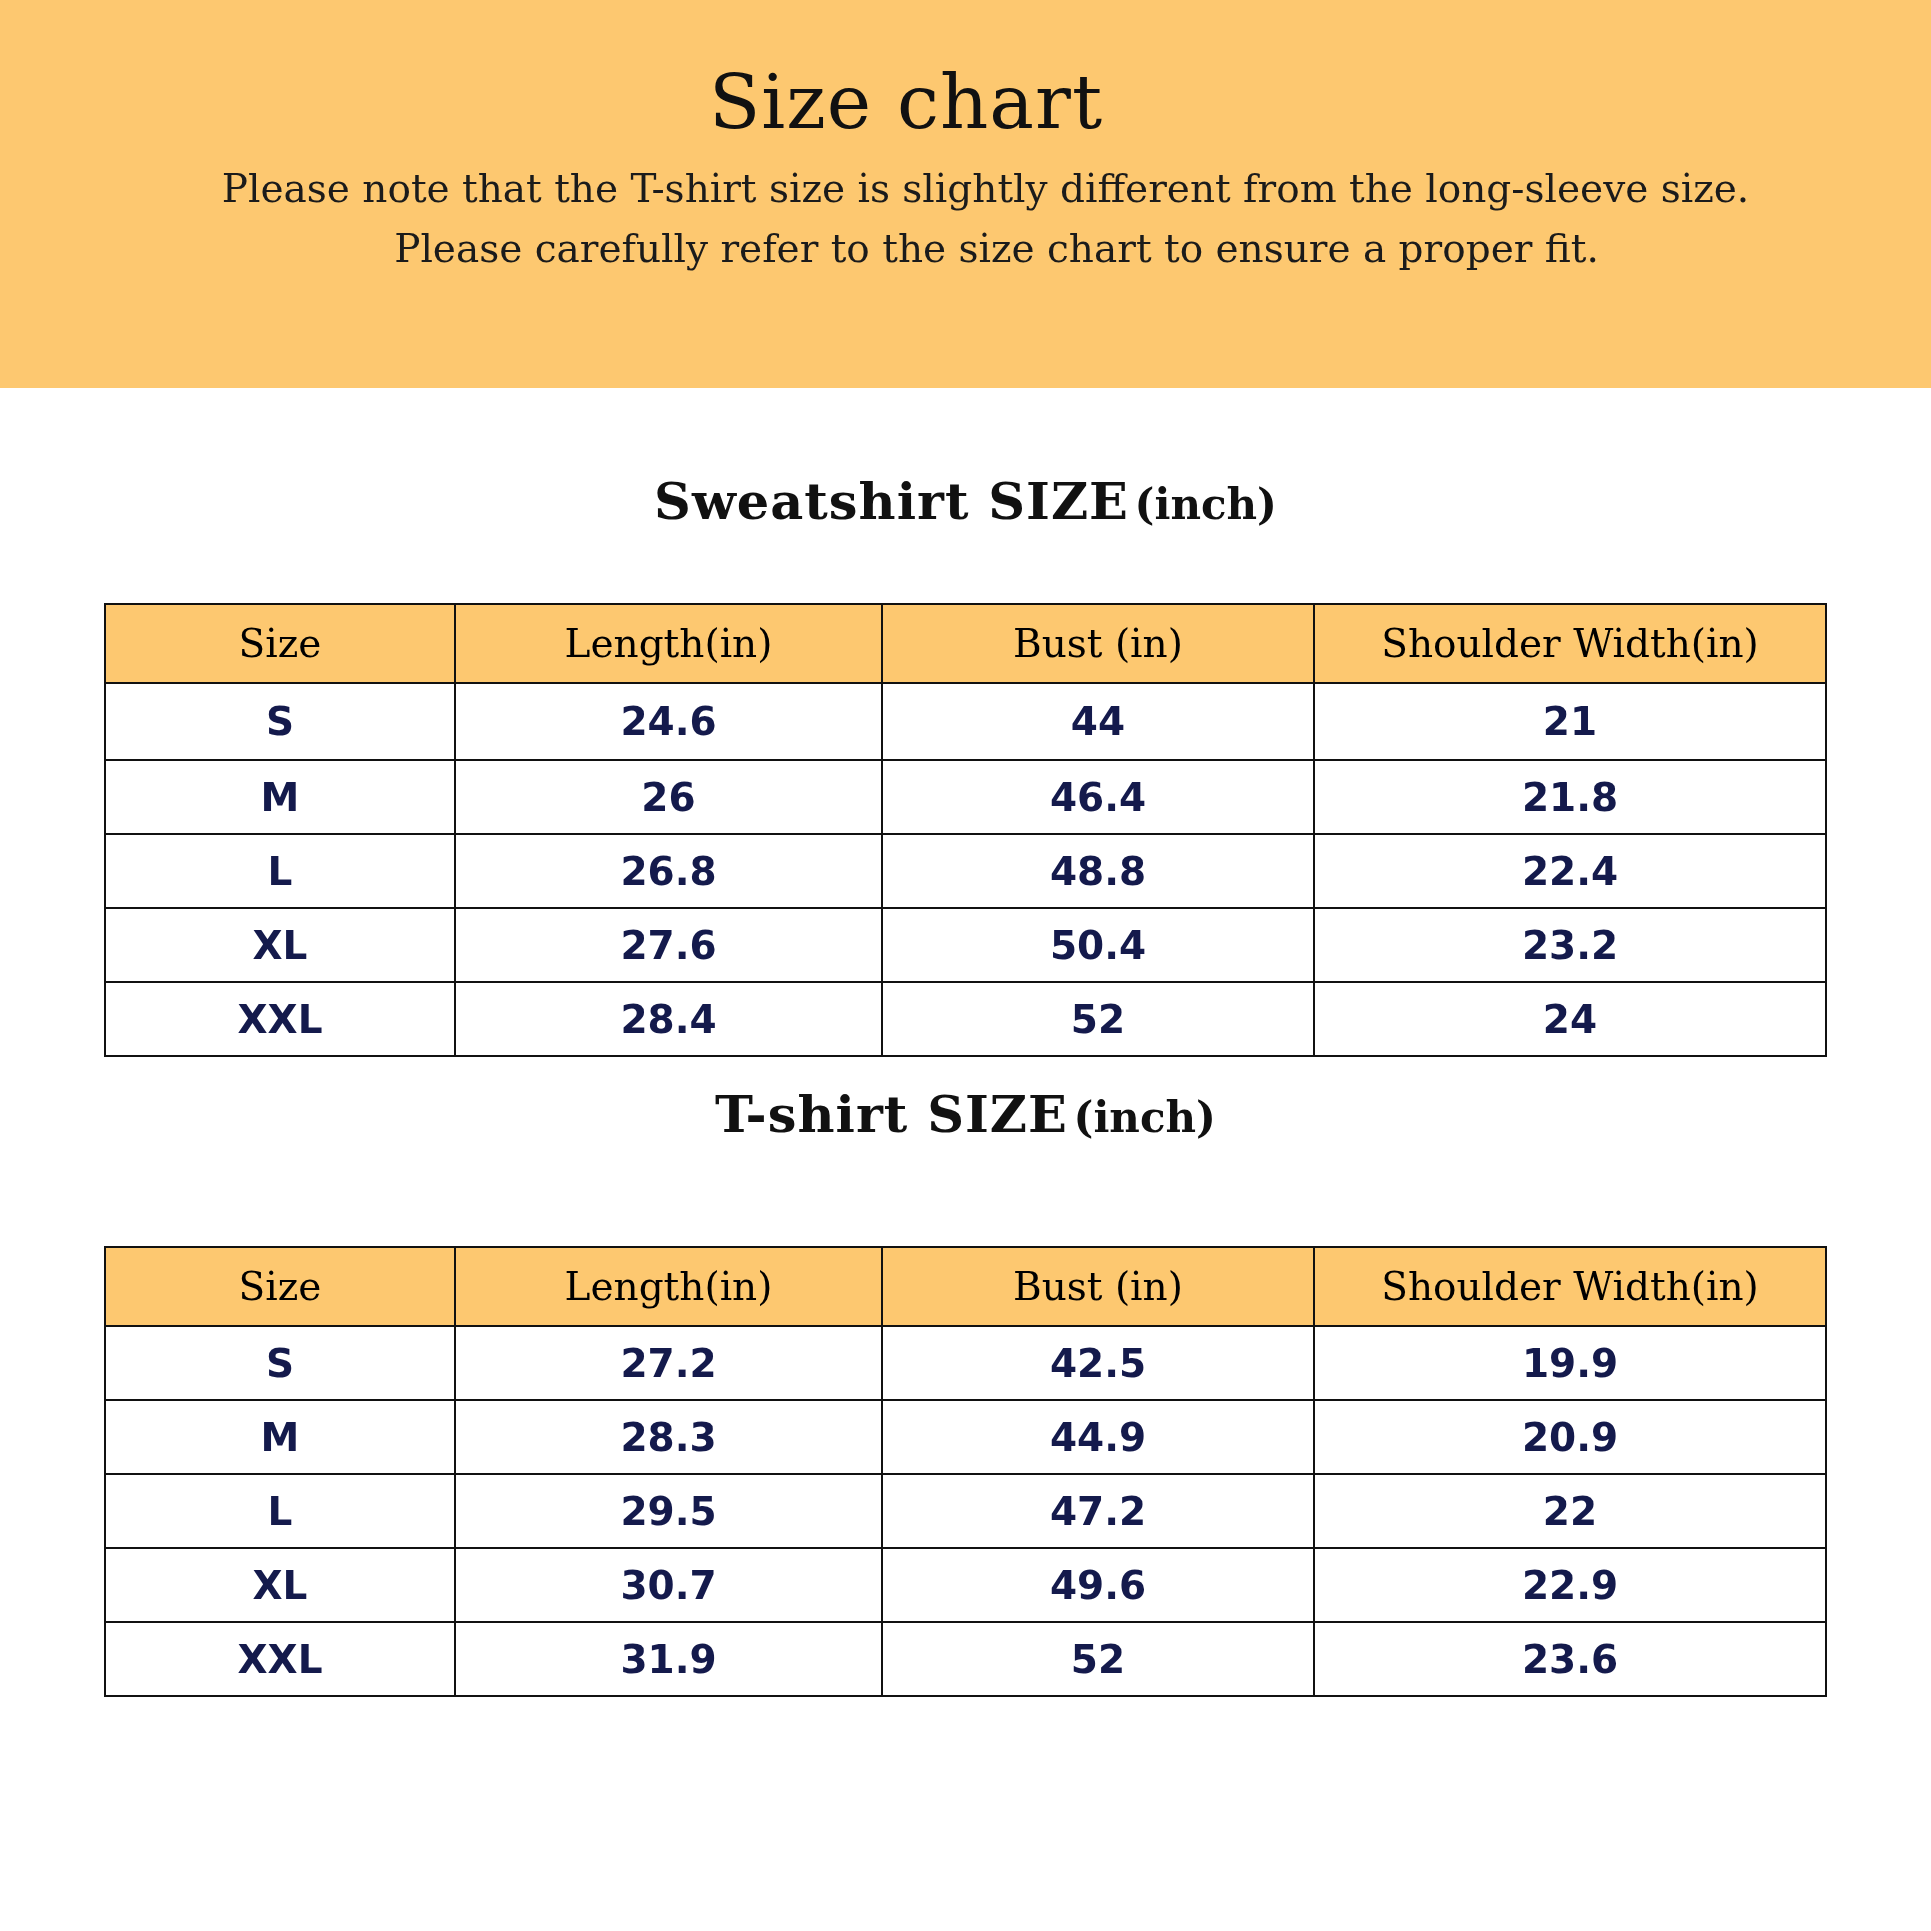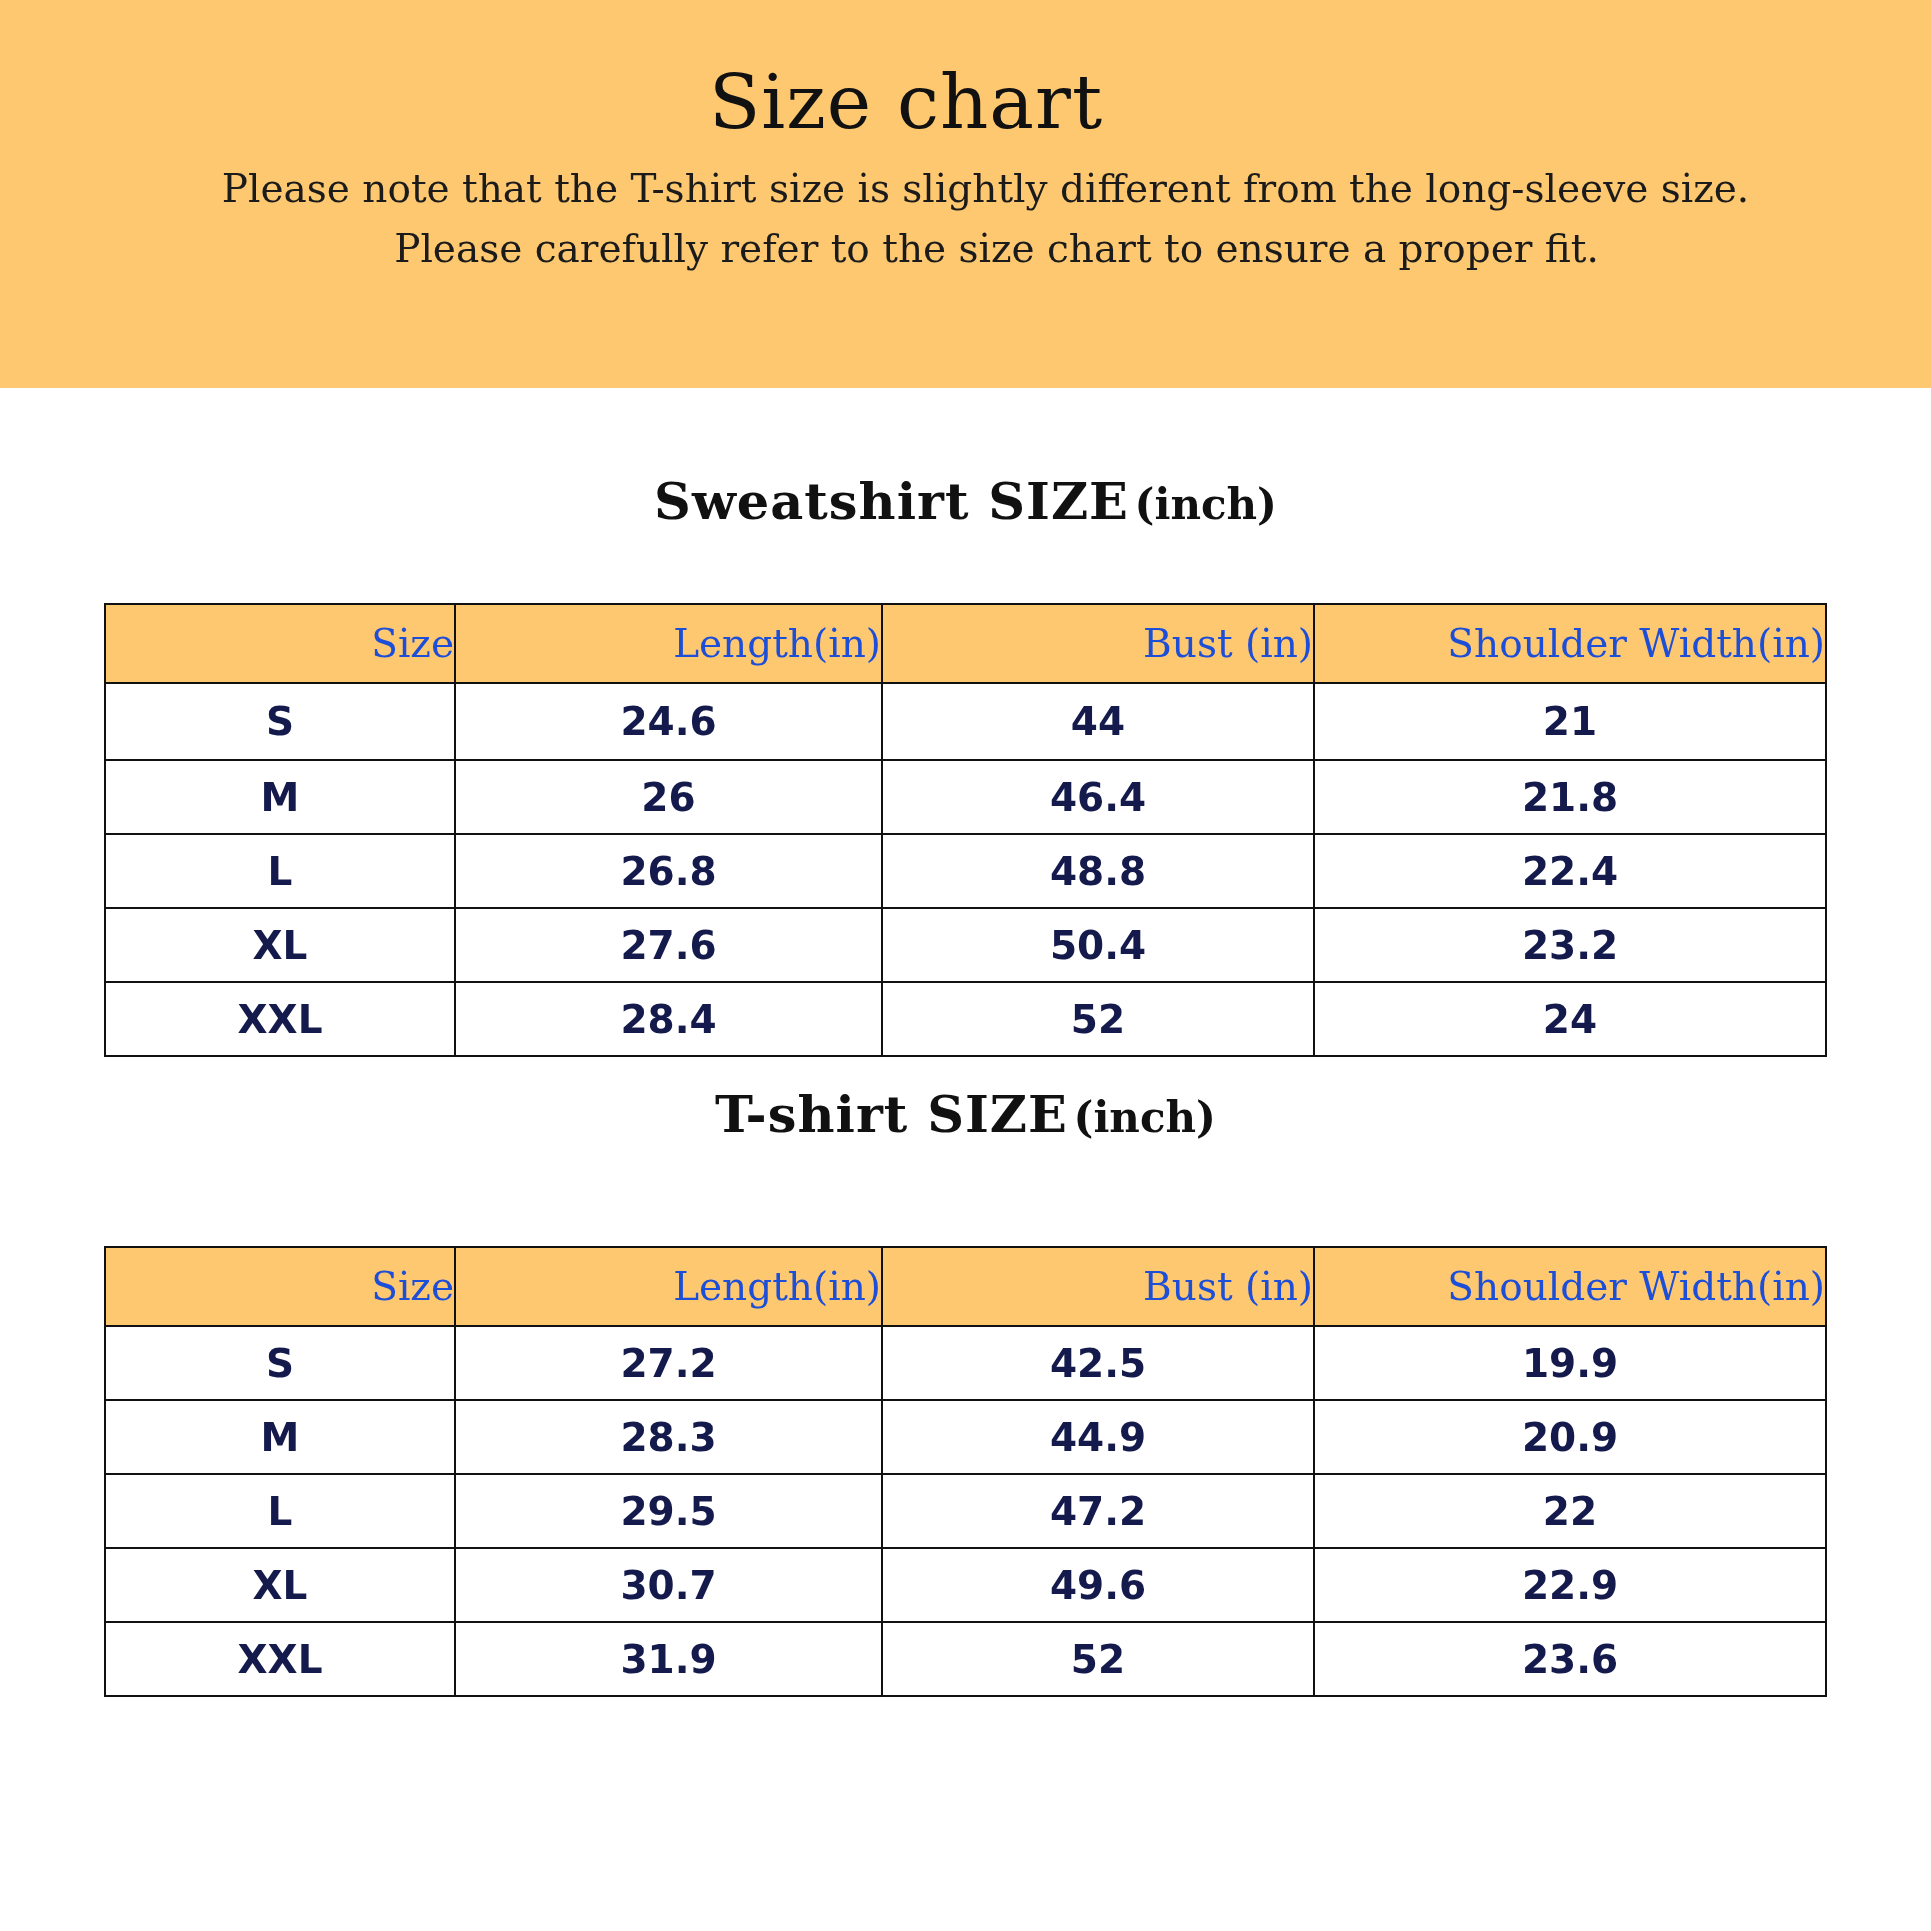--- a/index.html
+++ b/index.html
@@ -7,21 +7,21 @@
   .banner { position:absolute; left:0; top:0; width:1931px; height:388px; background:#FDC870; text-align:center; }
   .banner-title { position:absolute; left:0; width:1812px; top:56px; font-family:"DejaVu Serif", serif; font-size:75px; color:#111; line-height:93px; letter-spacing:1px; }
   .note { position:absolute; left:0; width:1931px; font-family:"DejaVu Serif", serif; font-size:39px; color:#1b1b1b; line-height:58px;padding-left:20px; }
   .note1 { top:160px; } .note2 { top:220px;margin-left:11px; } .note3 { top:279px; }
   .section-title { position:absolute; left:0; width:1931px; text-align:center; font-family:"DejaVu Serif", serif; font-weight:bold; color:#111; }
   .section-title .big { font-size:51px; letter-spacing:1px; }
   .section-title .unit { font-size:42px; }
   .st1 { top:471px; } .st2 { top:1084px; }
   table.size { position:absolute; left:104px; width:1721px; border-collapse:collapse; table-layout:fixed; }
   table.size td, table.size th { border:2.9px solid #111; padding:0; text-align:center; }
-  table.size th { background:#FDC870; font-family:"DejaVu Serif", serif; font-weight:normal; color:#1d4ed8; font-size:39px;text-align:right; }
+  table.size th { background:#FDC870; font-family:"DejaVu Serif", serif; font-weight:normal; color:#000000; font-size:39px; }
   table.size td { background:#fff; font-family:"DejaVu Sans", sans-serif; font-weight:bold; color:#141a4c; font-size:39px; }
   .t1 { top:603px; } .t2 { top:1246px; }
   .t1 thead tr { height:79px; } .t1 tbody tr { height:74px; } .t1 tbody tr:first-child { height:77px; }
   .t2 thead tr { height:79px; } .t2 tbody tr { height:74px; }
   td.c0 { text-align:left; padding-left:150px; }
   td.c1 { text-align:left; padding-left:159px; }
   td.c2 { text-align:left; padding-left:169px;margin-top:32px; }
   td.c3 { text-align:left; padding-left:193px; }
 </style>
 </head>

